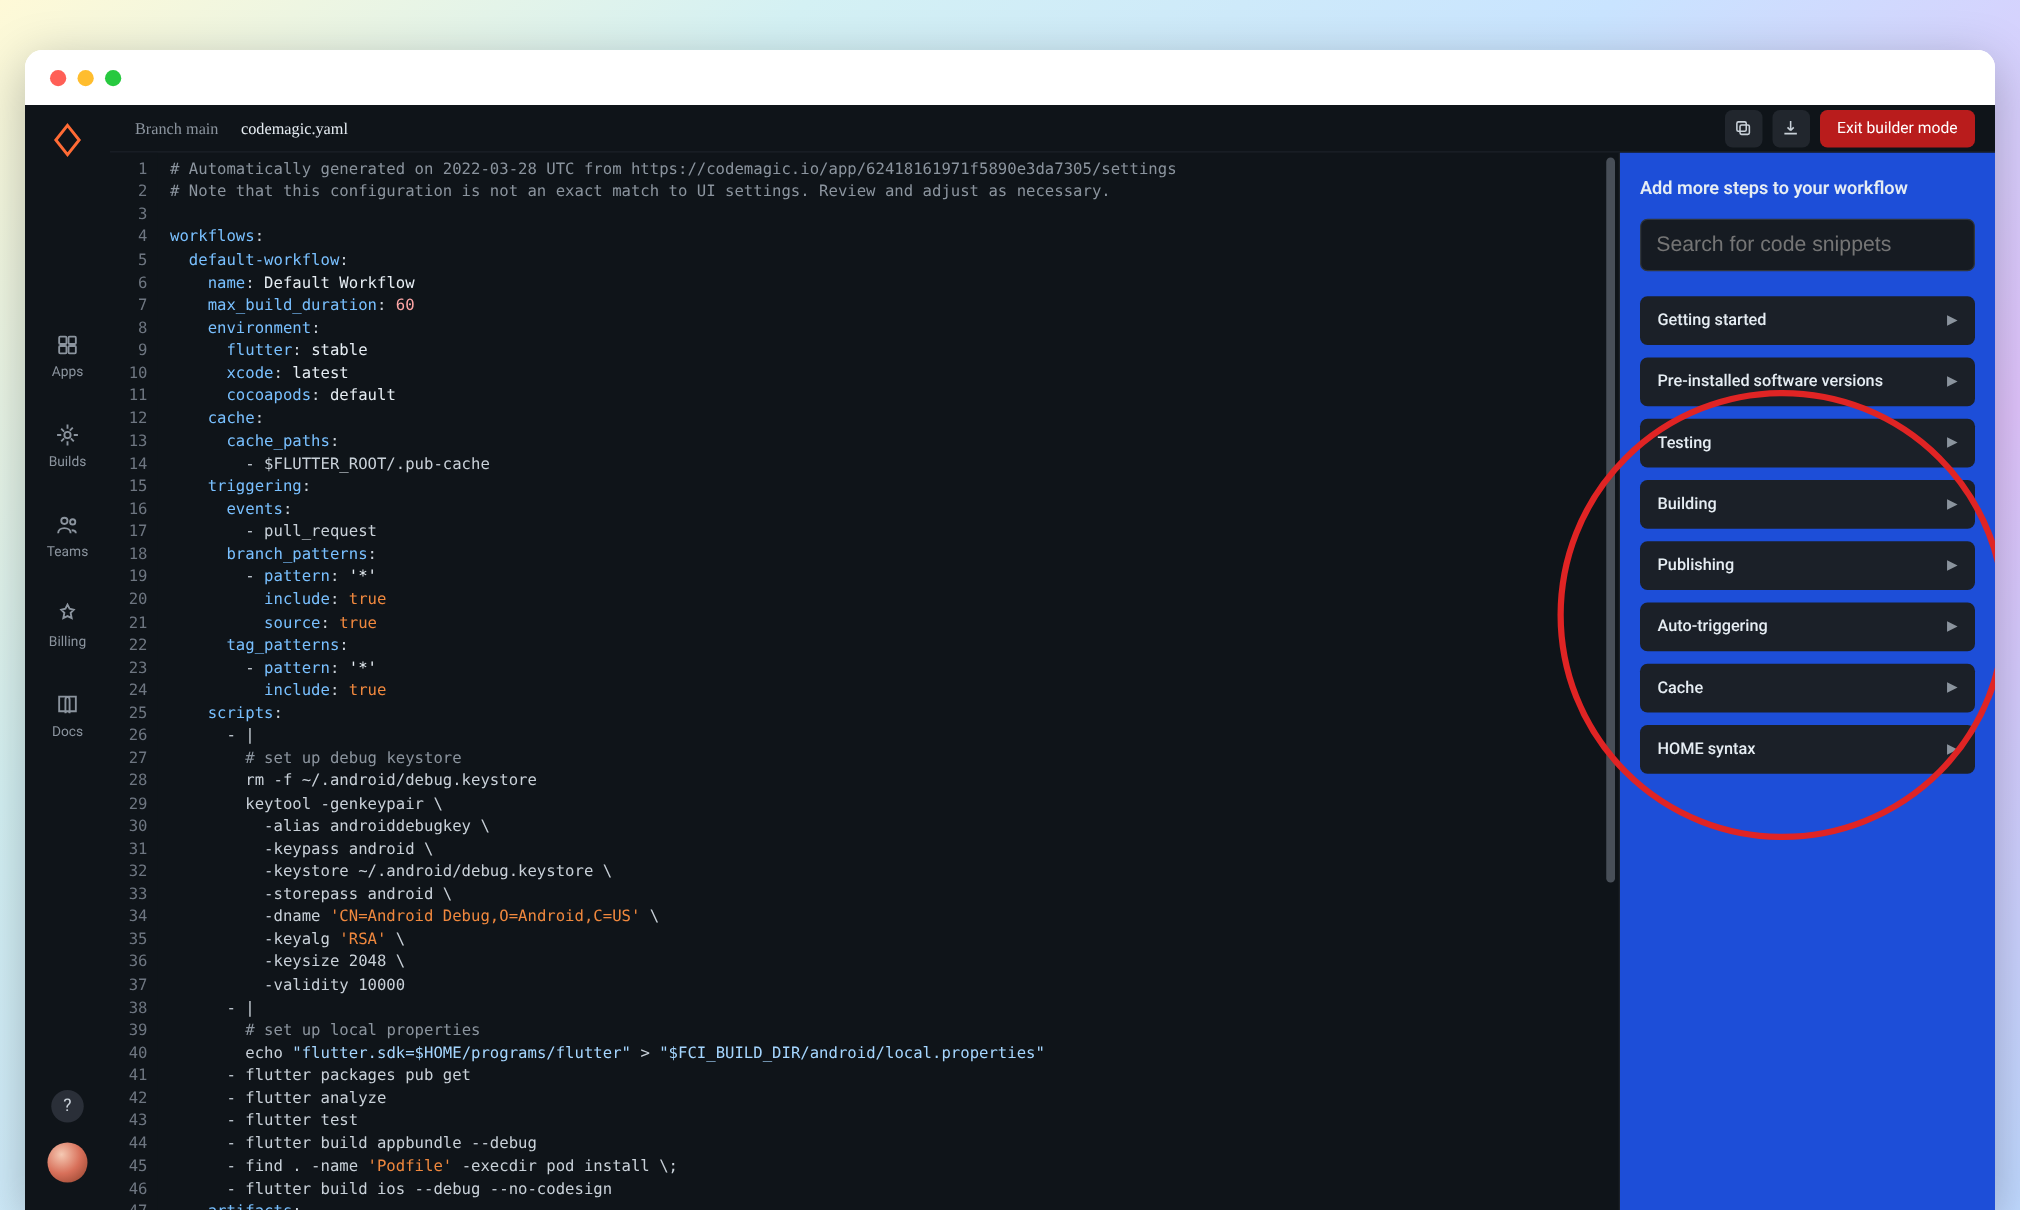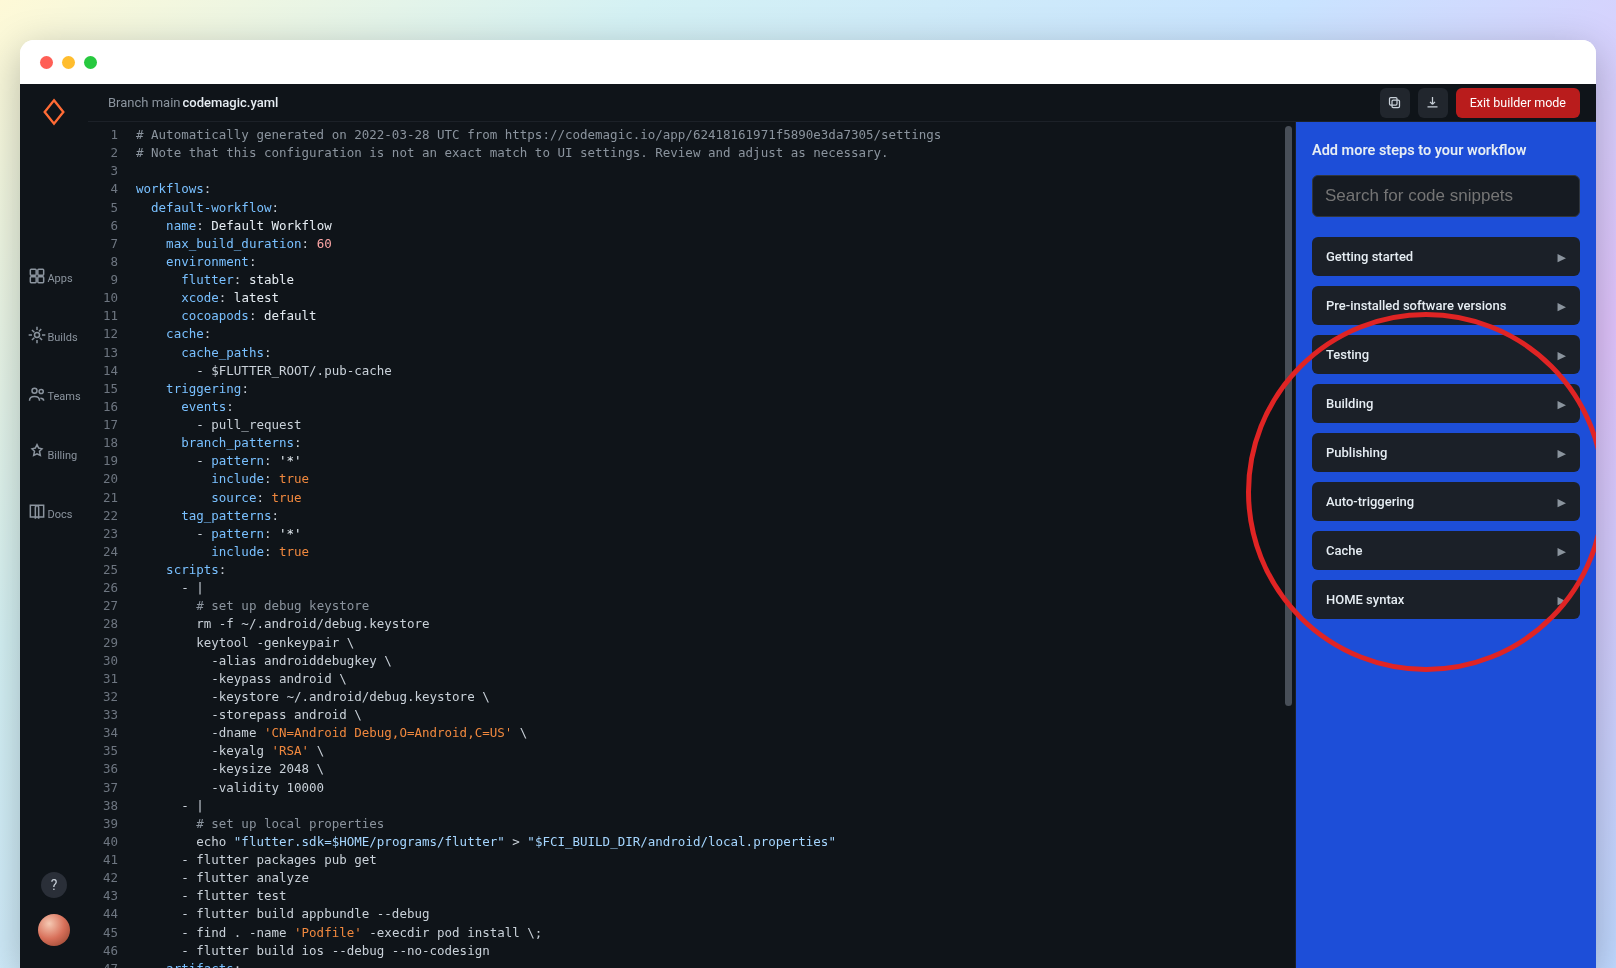--- a/index.html
+++ b/index.html
@@ -46,21 +46,21 @@
   flex-direction: column;
   align-items: center;
   padding-top: 14px;
 }
 .logo {
   width: 28px; height: 28px;
   margin-bottom: 140px;
 }
 .nav-item {
   display: flex;
-  flex-direction: row;
+  flex-direction: column;
   align-items: center;
   color: #8b949e;
   margin-bottom: 34px;
   cursor: pointer;
   font-size: 11px;
 }
 .nav-icon { width: 20px; height: 20px; margin-bottom: 5px; }
 .help-btn {
   margin-top: auto;
   width: 26px; height: 26px;
@@ -85,21 +85,21 @@
 }
 .topbar {
   height: 38px;
   display: flex;
   align-items: center;
   padding: 0 16px 0 20px;
   color: #c9d1d9;
   font-size: 13px;
   border-bottom: 1px solid #1c2128;
 }
-.topbar-left { display:flex; gap:2px; }
+.topbar-left { display:flex; gap:18px;font-family:Liberation Serif, serif; }
 .topbar-breadcrumb { color: #8b949e; }
 .topbar-file { color: #e6edf3; font-weight: 500;}
 .topbar-right { margin-left: auto; display: flex; gap: 8px; }
 .icon-btn {
   width: 30px; height: 30px;
   border-radius: 6px;
   background: #21262d;
   display:flex; align-items:center; justify-content:center;
   color:#c9d1d9;
   cursor: pointer;
@@ -175,21 +175,21 @@
 }
 .snippet-cat {
   background: #1b2028;
   border-radius: 6px;
   padding: 12px 14px;
   margin-bottom: 10px;
   color: #e6edf3;
   font-size: 13px;
   font-weight: 500;
   display:flex;
-  align-items:flex-end;
+  align-items:flex-start;
   justify-content: space-between;
   cursor:pointer;
 }
 .chev { color:#8b949e; font-size:11px; }
 .red-circle {
   position:absolute;
   border: 5px solid #e02424;
   border-radius: 50%;
   width: 360px; height: 360px;
   left: -50px; top: 190px;

